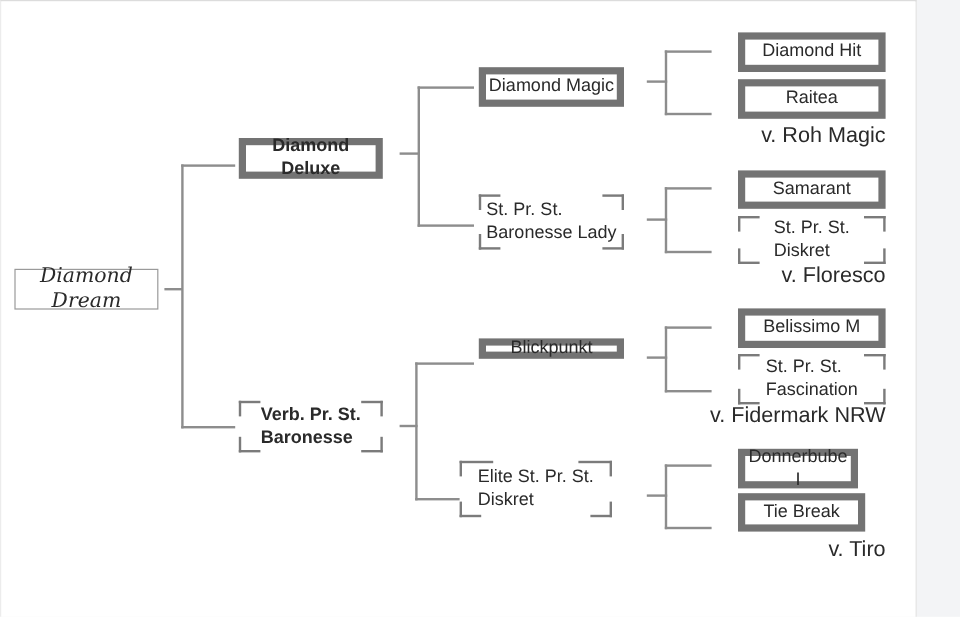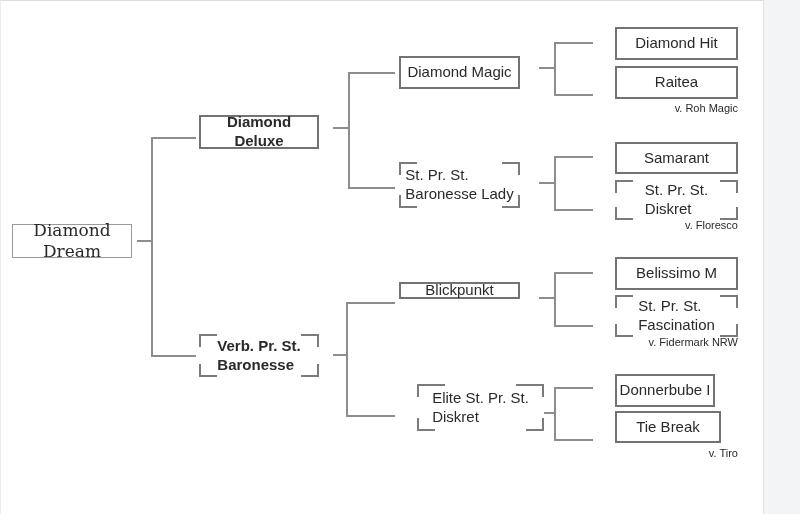--- a/index.html
+++ b/index.html
@@ -28,47 +28,48 @@
   
   .box {
     position: absolute;
     color: #2a2a2a;
     font-size: 15px;
     line-height: 1.25;
     background: #ffffff;
     box-sizing: border-box;
   }
   .solid {
-    border: 2px solid #737373;
+    border: 6px solid #737373;
     display: flex; align-items: center; justify-content: center;
     text-align: center;
   }
   .root-box {
     border: 1px solid #9a9a9a;
     font-family: "DejaVu Serif", serif;
+    font-style: italic;
     font-size: 17px;
   }
   .bold { font-weight: bold; }
 
   
   .bracket { display: flex; align-items: center; justify-content: center; text-align: center; }
   .bracket .txt { display: inline-block; text-align: left; }
   .corner { position: absolute; width: 16px; height: 11px; border: 0 solid #7b7b7b; }
   .corner.tl { left: 0; top: 0; border-top-width: 2px; border-left-width: 2px; }
   .corner.tr { right: 0; top: 0; border-top-width: 2px; border-right-width: 2px; }
   .corner.bl { left: 0; bottom: 0; border-bottom-width: 2px; border-left-width: 2px; }
   .corner.br { right: 0; bottom: 0; border-bottom-width: 2px; border-right-width: 2px; }
   .bracket.widearm .corner.tl, .bracket.widearm .corner.tr { width: 26px; }
 
   .note {
     position: absolute;
     right: 62px;
     width: 160px;
     text-align: right;
-    font-size: 11px;
+    font-size: 18px;
     color: #2a2a2a;
   }
 </style>
 </head>
 <body>
 
 <div class="card"></div>
 
 <div class="stage">
 
@@ -138,21 +139,21 @@
     <div class="txt">
       <span>St. Pr. St.</span><br>
       <span>Baronesse Lady</span>
     </div>
   </div>
 
   <div class="box solid" style="left:399px;top:282px;width:121px;height:17px">
     <span>Blickpunkt</span>
   </div>
 
-  <div class="box bracket widearm" style="left:417px;top:384px;width:127px;height:47px">
+  <div class="box bracket widearm" style="left:383px;top:384px;width:127px;height:47px">
     <span class="corner tl"></span>
     <span class="corner tr"></span>
     <span class="corner bl"></span>
     <span class="corner br"></span>
     <div class="txt">
       <span>Elite St. Pr. St.</span><br>
       <span>Diskret</span>
     </div>
   </div>
 

